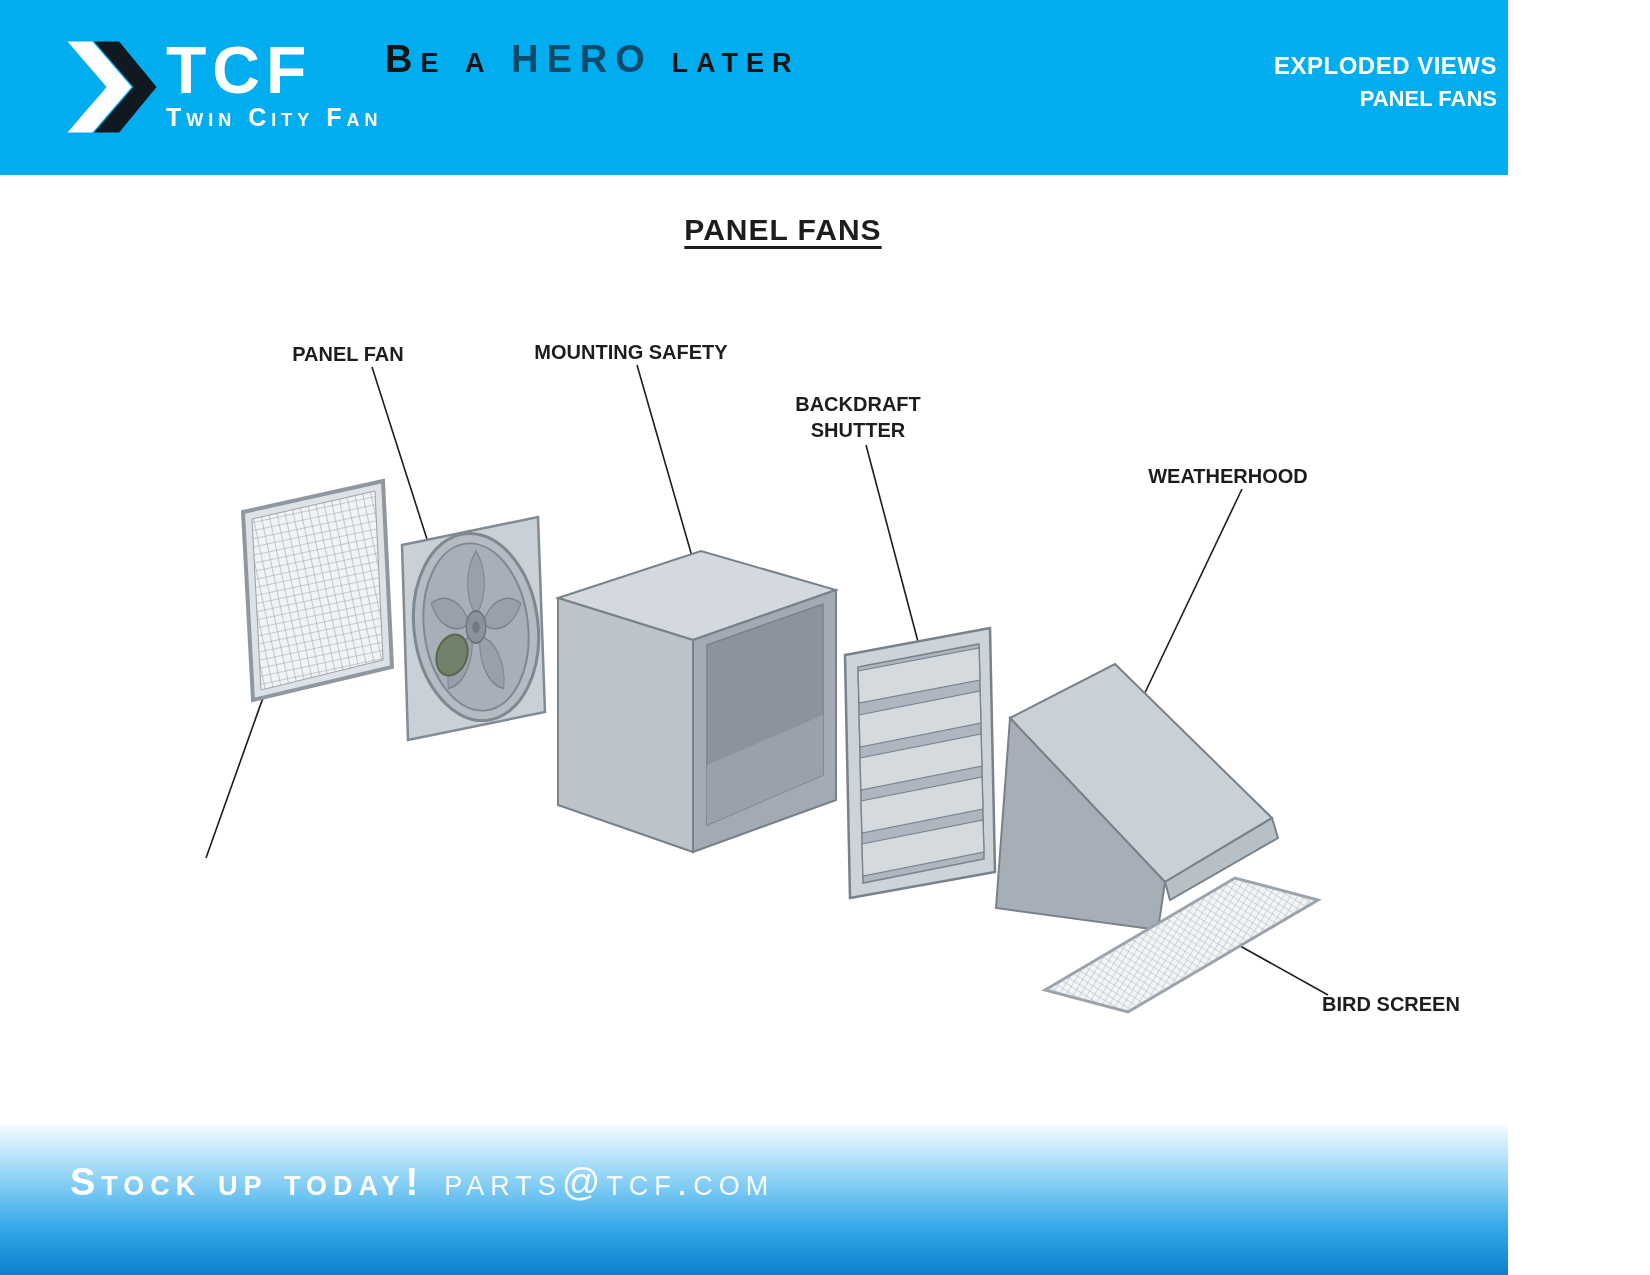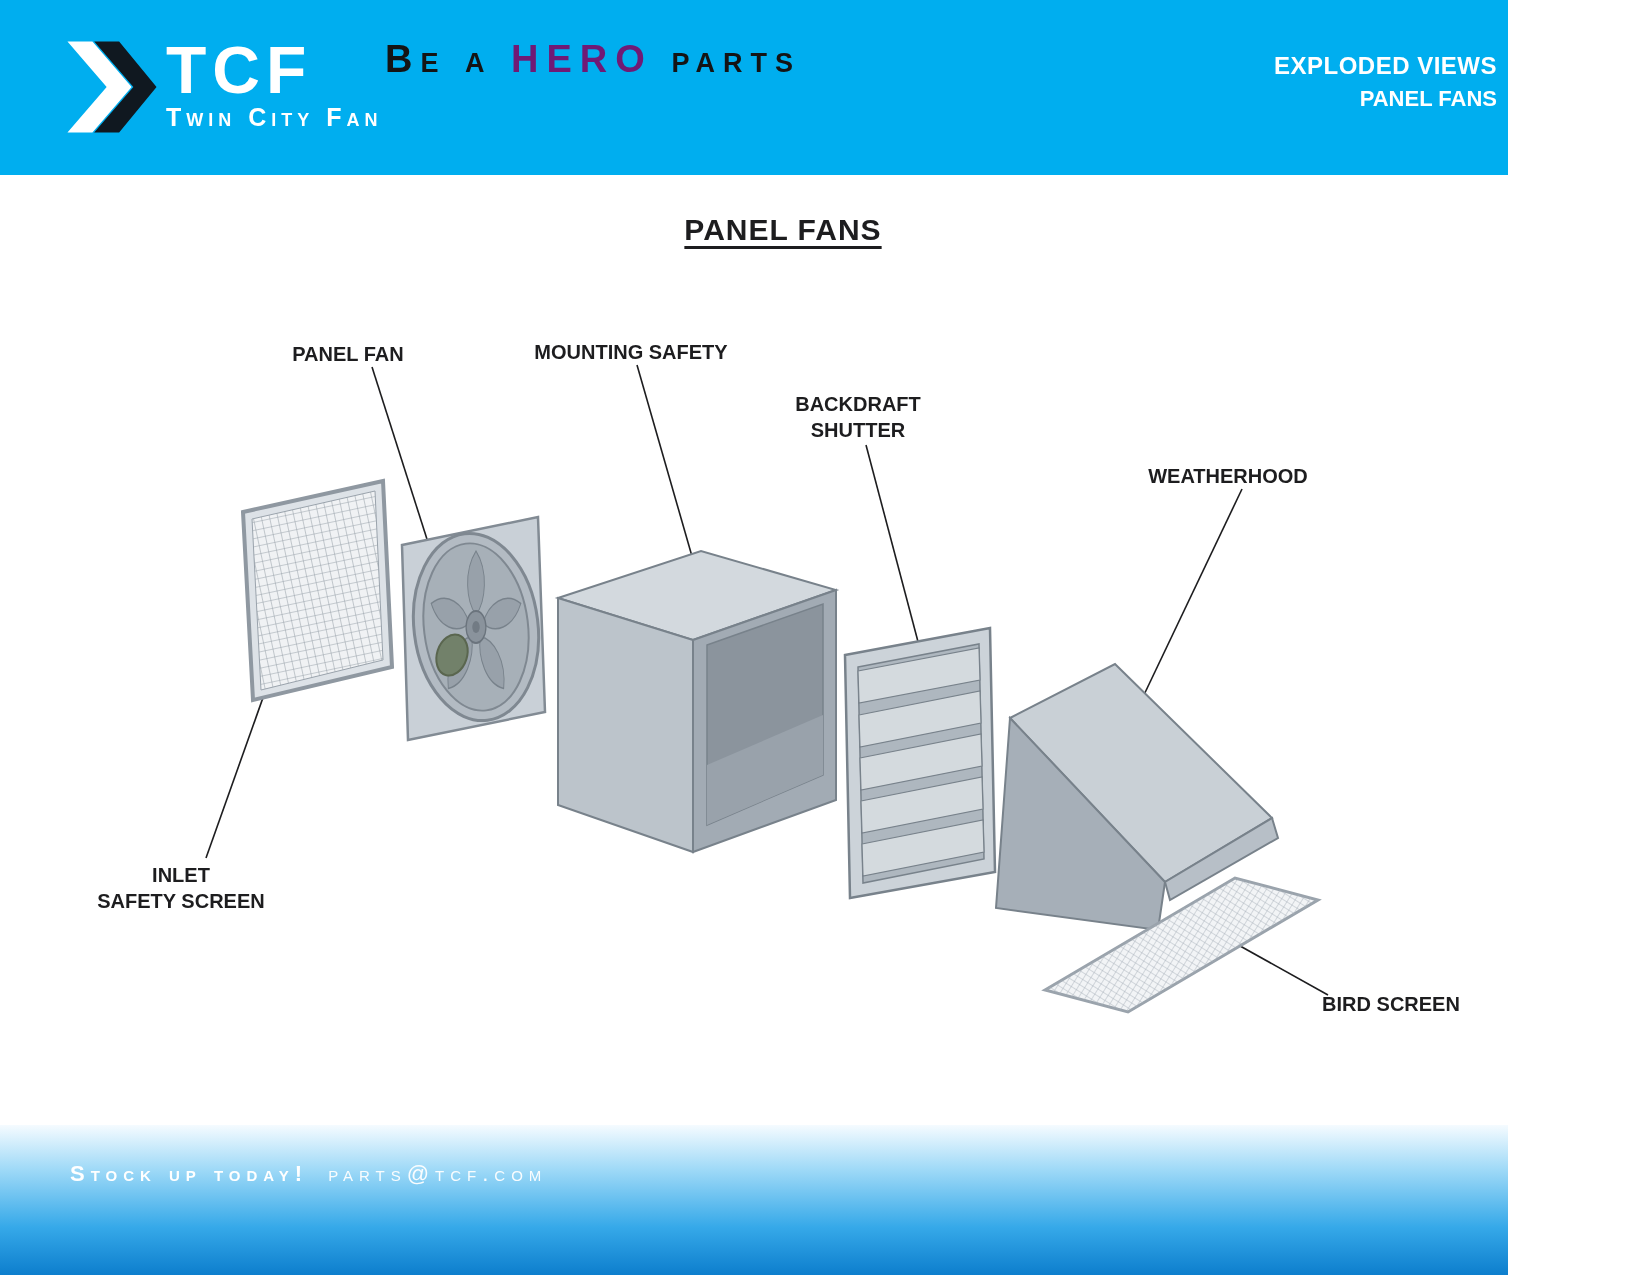--- a/index.html
+++ b/index.html
@@ -8,34 +8,34 @@
   .page { position:relative; width:1508px; height:1275px; background:#ffffff; overflow:hidden; }
 
   
   .topbar { position:absolute; top:0; left:0; width:1650px; height:175px; background:#00aeef; }
   .logo { position:absolute; left:66px; top:38px; display:flex; align-items:flex-start; }
   .logo-chevrons { width:92px; height:98px; }
   .logo-text { margin-left:8px; }
   .logo-brand { color:#ffffff; font-weight:bold; font-size:66px; line-height:0.98; letter-spacing:6px; }
   .logo-sub { color:#ffffff; font-variant:small-caps; font-size:25px; letter-spacing:5px; font-weight:bold; }
   .tagline { position:absolute; left:385px; top:36px; color:#141414; font-variant:small-caps; font-weight:bold; font-size:38px; letter-spacing:8px; line-height:1.22; white-space:nowrap; }
-  .tag-hero { color:#701a75; }
+  .tag-hero { color:#0c4a6e; }
   .header-right { position:absolute; right:153px; top:52px; text-align:right; color:#ffffff; }
   .hr-title { font-size:24px; font-weight:bold; letter-spacing:0.5px; }
   .hr-sub { font-size:22px; font-weight:bold; margin-top:6px; }
 
   
   .main-title { position:absolute; top:213px; left:783px; transform:translateX(-50%); font-size:30px; font-weight:bold; color:#1d1d1f; letter-spacing:1px; text-decoration:underline; text-underline-offset:6px; text-decoration-thickness:3px; white-space:nowrap; }
   .diagram { position:absolute; left:0; top:175px; }
   .part-label { position:absolute; transform:translateX(-50%); font-weight:bold; font-size:20px; color:#1d1d1f; text-align:center; line-height:1.3; white-space:nowrap; }
 
   
   .footer { position:absolute; left:0; bottom:0; width:1650px; height:150px;
             background:linear-gradient(to bottom, #f5fbff 0%, #9ed9f7 30%, #36a9e9 68%, #0d7ecd 100%); }
-  .footer-text { position:absolute; left:70px; top:36px; color:#ffffff; font-variant:small-caps; font-size:22px; letter-spacing:6px; white-space:nowrap; }
+  .footer-text { position:absolute; left:70px; top:36px; color:#ffffff; font-variant:small-caps; font-size:38px; letter-spacing:6px; white-space:nowrap; }
   .f1 { font-weight:bold; margin-right:20px; }
   .f2 { font-weight:normal; opacity:0.95; }
 </style>
 </head>
 <body>
 
 <div class="page">
 
   <header class="topbar">
     <div class="logo">
@@ -43,21 +43,21 @@
         <polygon points="30,4 58,4 100,55 58,106 30,106 74,55" fill="#101820"></polygon>
         <polygon points="0,4 28,4 72,55 28,106 0,106 44,55" fill="#ffffff"></polygon>
       </svg>
       <div class="logo-text">
         <div class="logo-brand">TCF</div>
         <div class="logo-sub">Twin City Fan</div>
       </div>
     </div>
 
     <div class="tagline">
-      <div class="tag-line2"><span>Be a </span><span class="tag-hero">HERO</span><span> parts</span></div>
+      <div class="tag-line2"><span>Be a </span><span class="tag-hero">HERO</span><span> later</span></div>
     </div>
 
     <div class="header-right">
       <div class="hr-title">EXPLODED VIEWS</div>
       <div class="hr-sub">PANEL FANS</div>
     </div>
   </header>
 
   <div class="main-title">PANEL FANS</div>
 
@@ -134,24 +134,20 @@
     </g>
   </svg>
 
   <div class="part-label" style="left:348px; top:341px;">PANEL FAN</div>
   <div class="part-label" style="left:631px; top:339px;">MOUNTING SAFETY</div>
   <div class="part-label" style="left:858px; top:391px;">
     <div>BACKDRAFT</div>
     <div>SHUTTER</div>
   </div>
   <div class="part-label" style="left:1228px; top:463px;">WEATHERHOOD</div>
-  <div class="part-label" style="left:181px; top:862px;">
-    <div>INLET</div>
-    <div>SAFETY SCREEN</div>
-  </div>
   <div class="part-label" style="left:1391px; top:991px;">BIRD SCREEN</div>
 
   <footer class="footer">
     <div class="footer-text">
       <span class="f1">Stock up today!</span><span class="f2">parts@tcf.com</span>
     </div>
   </footer>
 
 </div>
 

